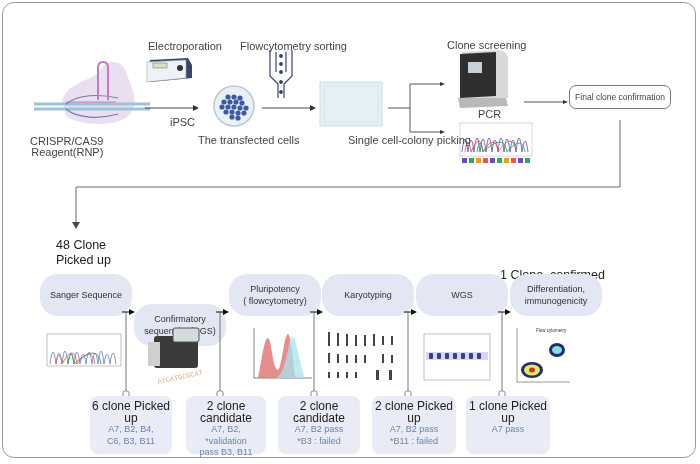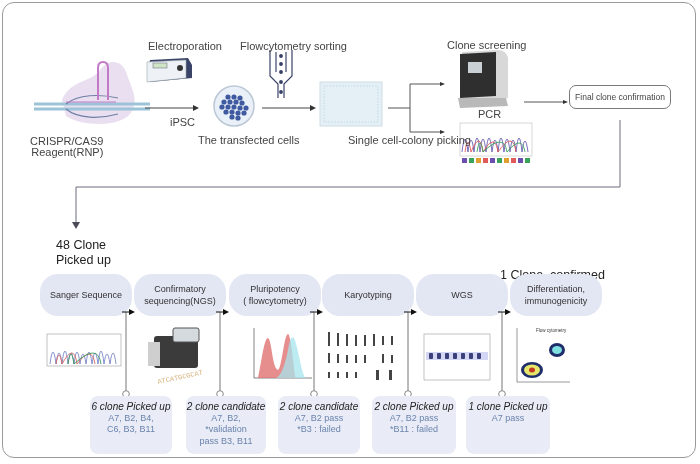--- a/index.html
+++ b/index.html
@@ -5,21 +5,21 @@
   html,body{margin:0;padding:0;background:#ffffff;}
   body{width:700px;height:464px;position:relative;overflow:hidden;font-family:"Liberation Sans",sans-serif;color:#333;}
   .frame{position:absolute;left:2px;top:2px;width:694px;height:456px;border:1px solid #9a9a9a;border-radius:12px;box-sizing:border-box;background:#fff;}
   .abs{position:absolute;}
   .lbl{font-size:11px;color:#444;white-space:nowrap;text-align:right;}
   .final-box{position:absolute;left:569px;top:85px;width:102px;height:24px;border:1px solid #7a7a7a;border-radius:7px;box-sizing:border-box;font-size:8.5px;color:#444;display:flex;align-items:center;justify-content:center;background:#fff;}
   .big{font-size:12.5px;color:#222;line-height:15px;}
   .accent{color:#5a7fb0;}
   .stage{position:absolute;top:274px;width:92px;height:42px;border-radius:18px;background:#e3e6f3;display:flex;align-items:center;justify-content:center;text-align:center;font-size:9px;color:#333;line-height:12px;}
   .result{position:absolute;top:396px;height:58px;border-radius:8px;background:#e9ecf6;text-align:center;font-size:9px;line-height:11.5px;padding-top:5px;box-sizing:border-box;}
-  .result .head{color:#222;font-size:10px;font-style:italic;}
+  .result .head{color:#222;font-size:12px;}
   .result .sub{color:#6a83ad;}
 </style>
 </head>
 <body>
 
 <div class="frame"></div>
 
 <svg class="abs" style="left:0;top:0" width="700" height="250">
 
   <g>
@@ -146,21 +146,21 @@
 </div>
 <div class="abs big" style="left:500px;top:238px;text-align:center;white-space:pre;">
   <div>1 Clone  confirmed</div>
 </div>
 
 <div class="stage" style="left:40px;">
     <div>
       <div>Sanger Sequence</div>
     </div>
   </div>
-<div class="stage" style="left:134px;">
+<div class="stage" style="left:134px;margin-top:30px;">
     <div>
       <div>Confirmatory</div>
       <div>sequencing(NGS)</div>
     </div>
   </div>
 <div class="stage" style="left:229px;">
     <div>
       <div>Pluripotency</div>
       <div>( flowcytometry)</div>
     </div>

